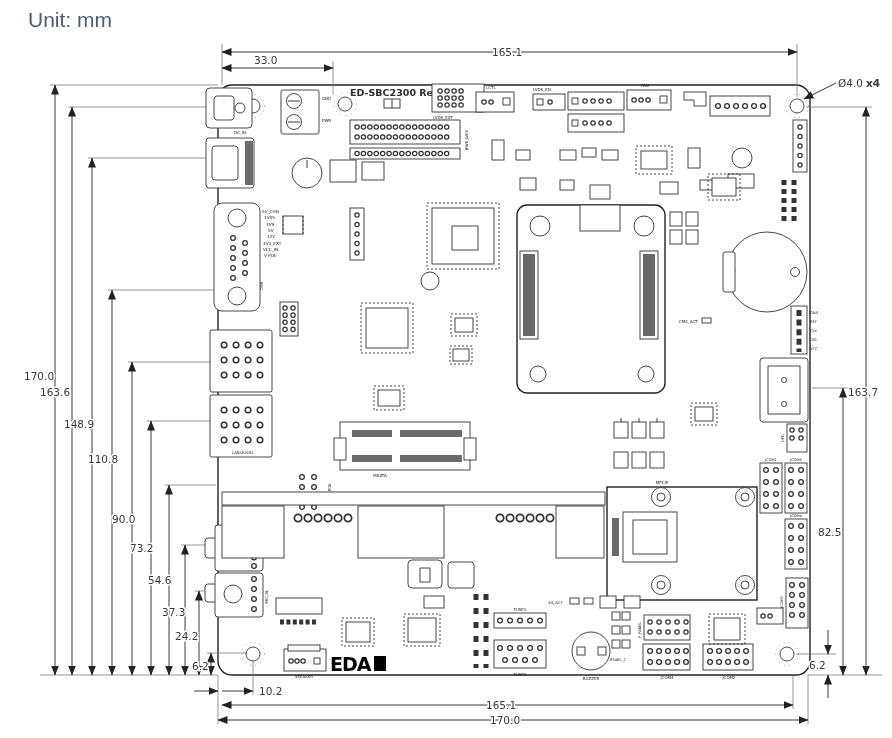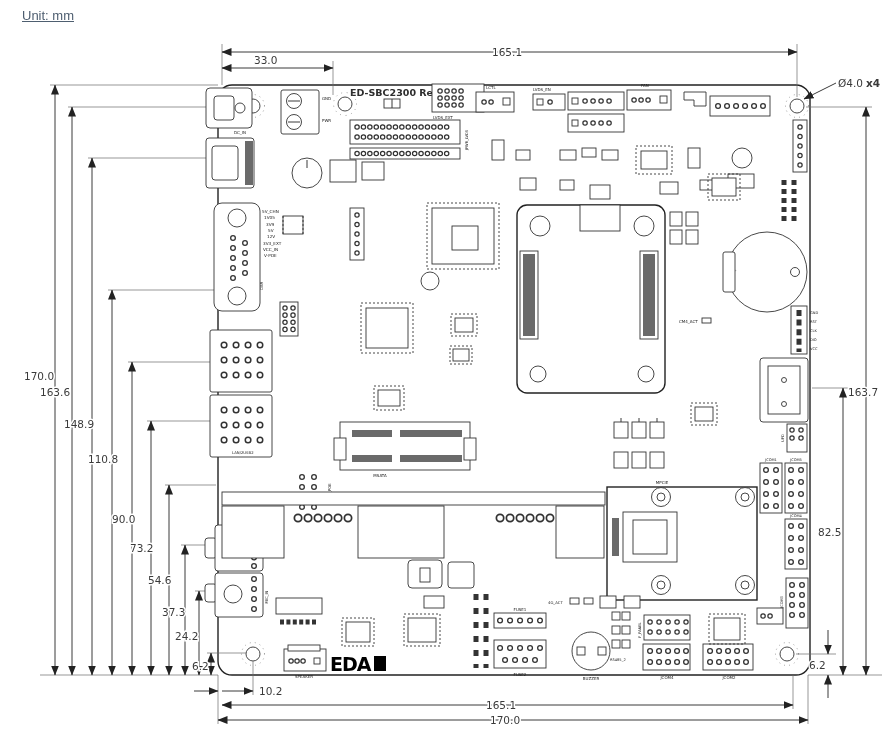--- a/index.html
+++ b/index.html
@@ -1,18 +1,18 @@
 <!DOCTYPE html>
 <html><head>
 <meta charset="utf-8">
 <style>
   html,body{margin:0;padding:0;background:#fff;}
   .canvas{position:relative;width:892px;height:738px;background:#fff;overflow:hidden;
           font-family:"Liberation Sans",sans-serif;}
-  .unit{position:absolute;left:22px;top:8px;font-size:13px;color:#4e5e70;text-decoration:underline;}
+  .unit{position:absolute;left:28px;top:8px;font-size:21px;color:#4e5e70;}
   svg{position:absolute;left:0;top:0;}
   
   .dim{stroke:#3a3a3a;stroke-width:1;fill:none}
   .ext{stroke:#6a6a6a;stroke-width:.7;fill:none}
   .dtx{font-size:10.5px;fill:#3a3a3a;paint-order:stroke;stroke:#fff;stroke-width:3px;
        font-family:"DejaVu Sans",sans-serif}
   .out{stroke:#222;stroke-width:1.4;fill:#fff}
   .cmp{stroke:#333;stroke-width:.9;fill:#fff}
   .cmf{fill:#6a6a6a;stroke:none}
   .pins{stroke:#333;stroke-width:.9;fill:none;stroke-dasharray:2 2}

